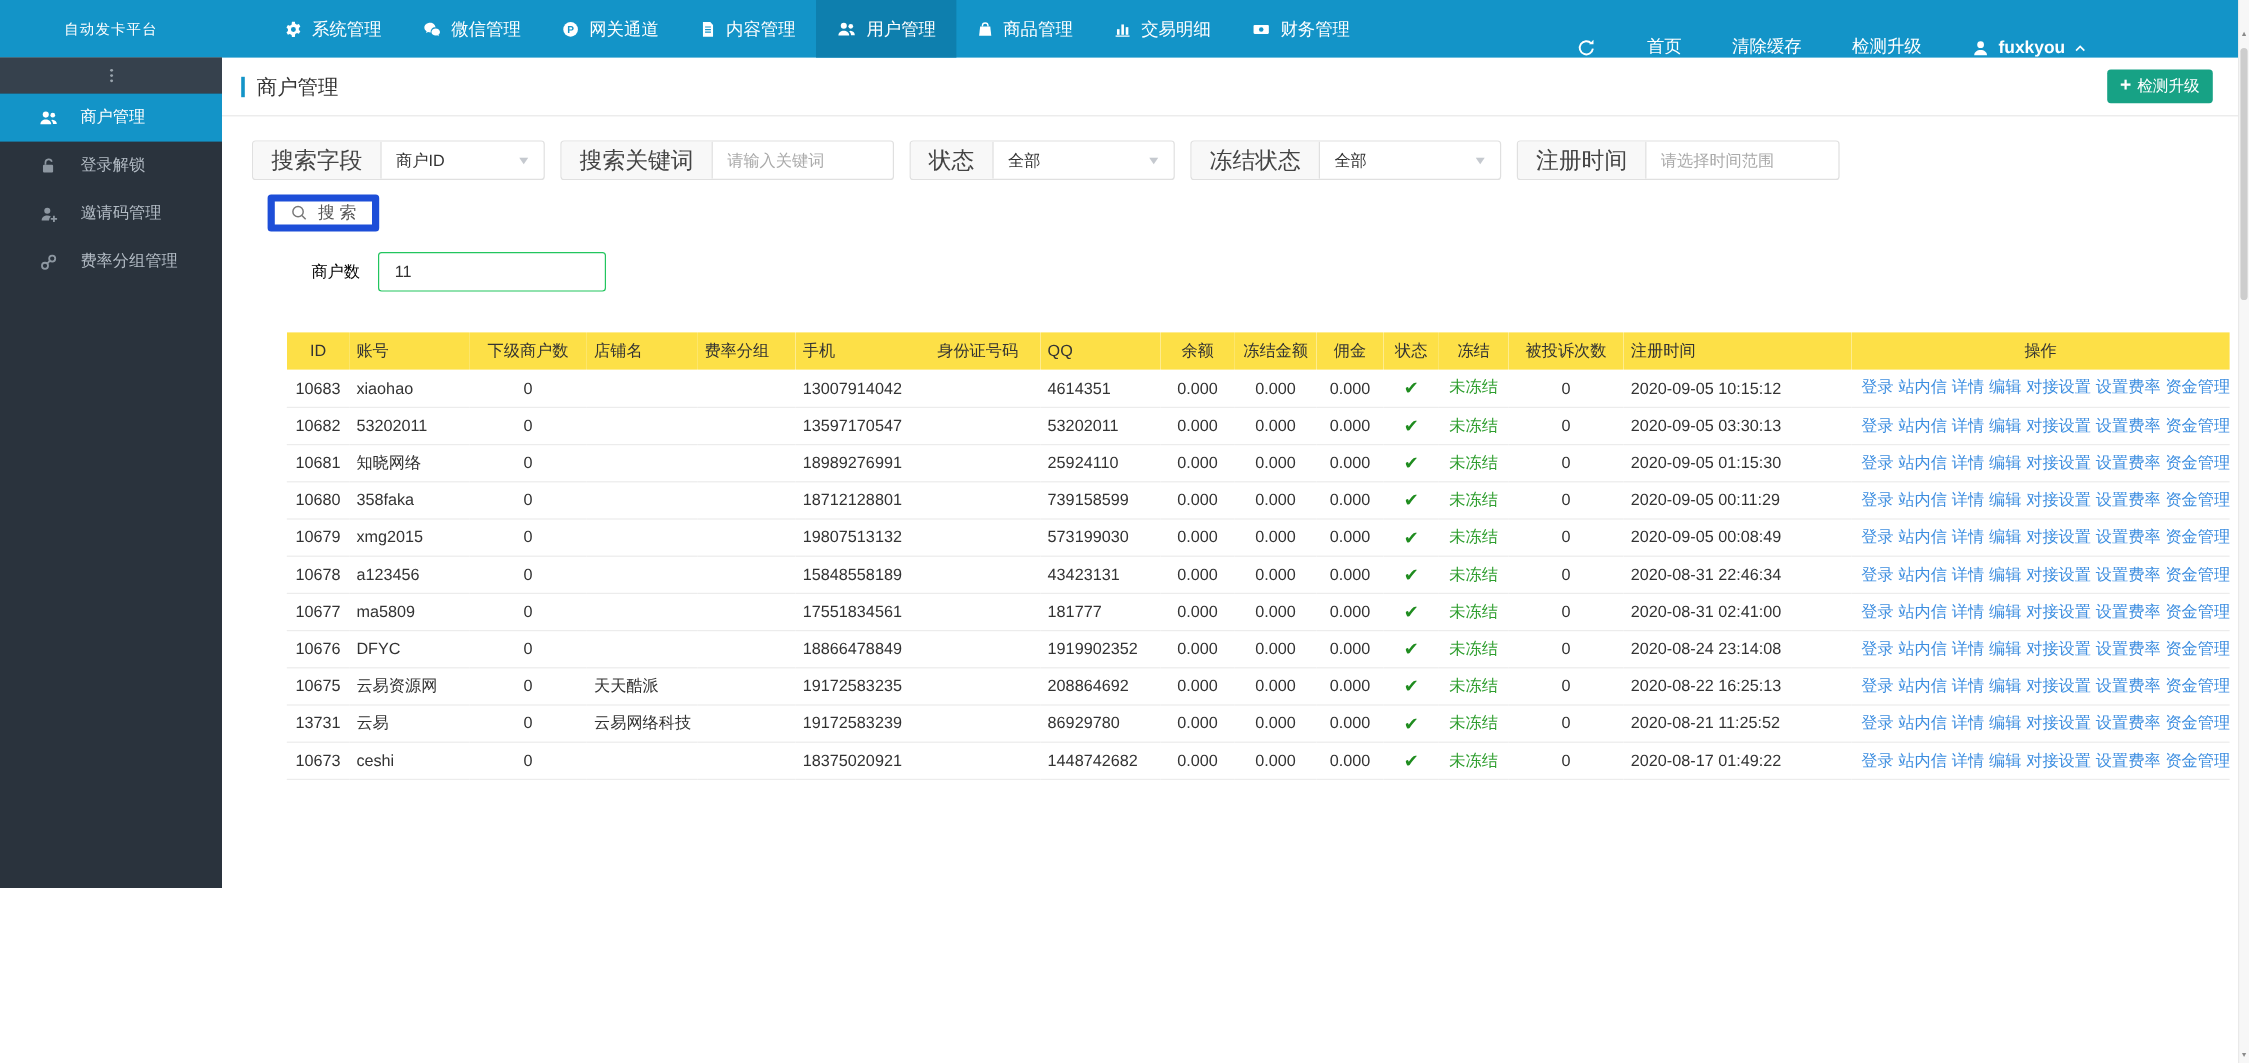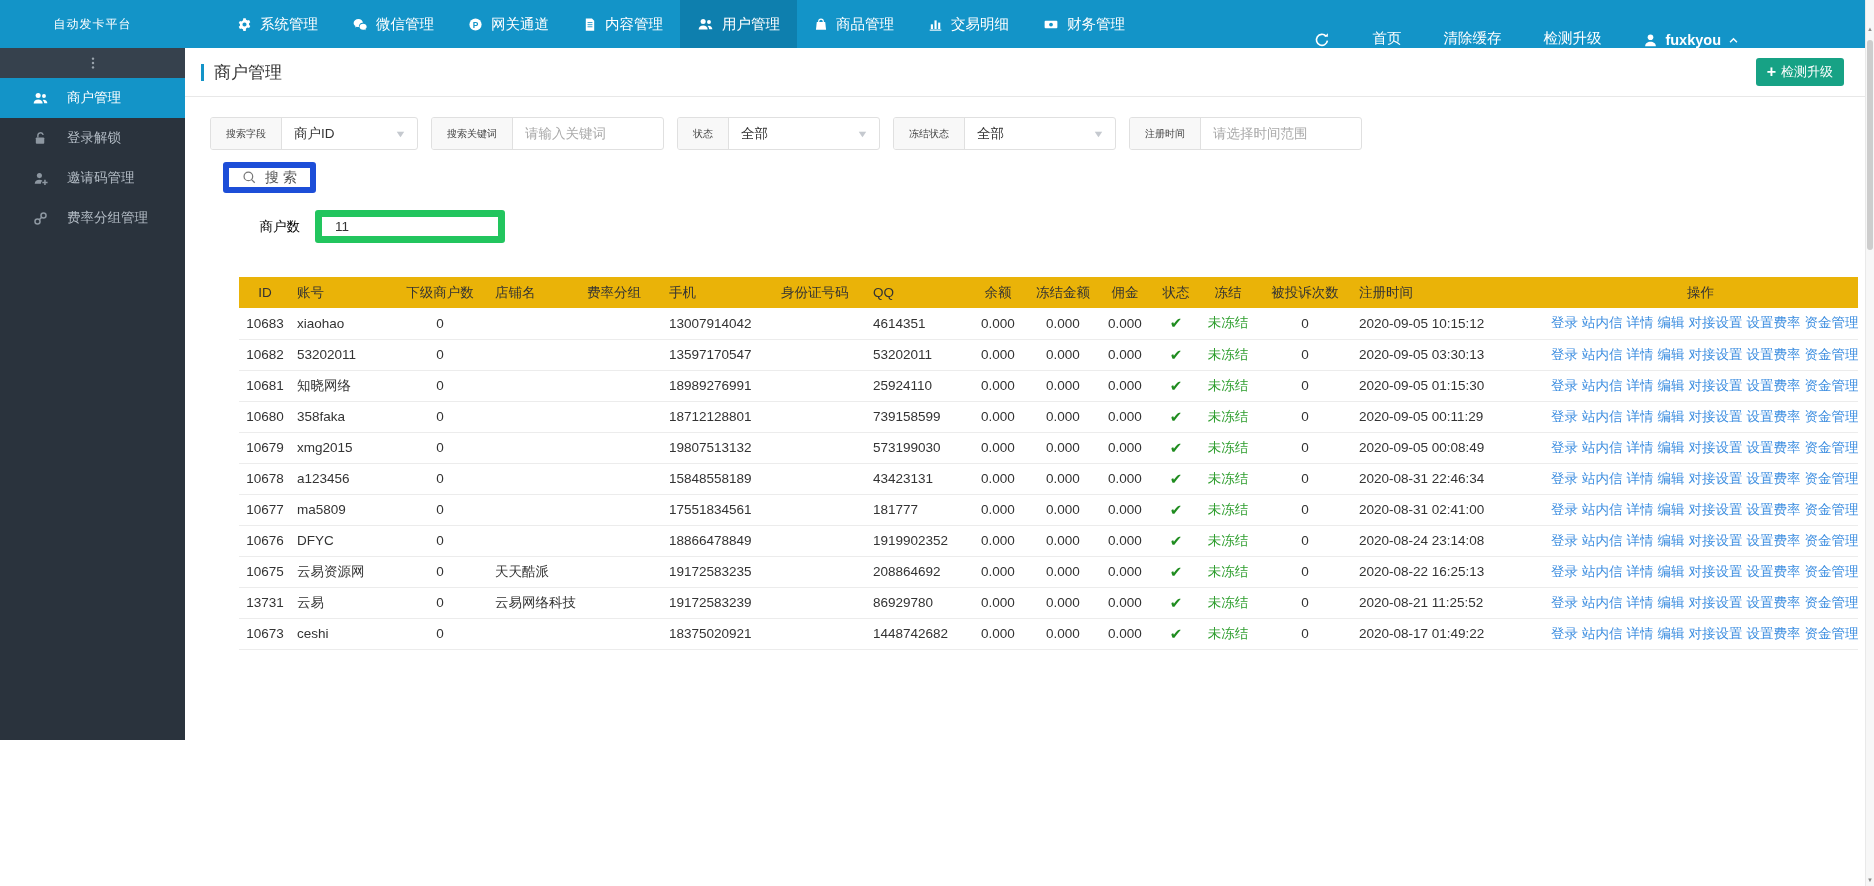--- a/index.html
+++ b/index.html
@@ -76,21 +76,21 @@
 
   
   .filter-bar { display: flex; gap: 13px; margin: 20px 0 0 25px; }
   .filter-group {
     display: flex; height: 33px; border: 1px solid #e0e0e0; border-radius: 3px;
     overflow: hidden; background: #fff;
   }
   .filter-label {
     background: #f8f8f8; border-right: 1px solid #e0e0e0;
     display: flex; align-items: center; padding: 0 15px;
-    font-size: 10px; color: #444; white-space: nowrap;
+    font-size: 19px; color: #444; white-space: nowrap;
   }
   .filter-value {
     display: flex; align-items: center; padding: 0 12px;
     font-size: 13.5px; color: #333;
   }
   .filter-value.select { justify-content: space-between; cursor: pointer; }
   .filter-value.select .caret { color: #c5c9cf; font-size: 9px; transform: scaleX(1.4); }
   input.filter-value {
     border: none; outline: none; font-family: inherit; background: transparent;
   }
@@ -102,29 +102,29 @@
     background: #fff; border: 6px solid #1d4ed8; border-radius: 3px;
     color: #555; font-size: 14px; cursor: pointer; font-family: inherit;
     display: inline-flex; align-items: center; gap: 8px;
   }
   .search-btn .icon { color: #777; }
 
   .count-row { margin-top: 17px; display: flex; align-items: center; }
   .count-label { width: 115px; text-align: right; font-size: 13.5px; color: #000000; }
   .count-box {
     margin-left: 15px; width: 190px; height: 33px;
-    border: 7px solid #22c55e; border-radius: 3px;
+    border: 1px solid #22c55e; border-radius: 3px;
     display: flex; align-items: center; padding-left: 13px; font-size: 13.5px;
   }
 
   
   .table-wrap { margin: 34px 16px 0 54px; }
   table { width: 100%; border-collapse: collapse; table-layout: fixed; font-size: 13.5px; }
   thead th {
-    background: #eab308; height: 31px; font-weight: normal; color: #333;
+    background: #fde047; height: 31px; font-weight: normal; color: #333;
     text-align: left; padding: 0 6px; white-space: nowrap; overflow: hidden;
   }
   tbody td {
     height: 31px; border-bottom: 1px solid #ececec; padding: 0 6px;
     white-space: nowrap; overflow: hidden; color: #333;
   }
   th.c, td.c { text-align: center; }
   td .check { color: var(--check-green, #1f8c1f); font-size: 15px; }
   td .green { color: var(--success-green, #2e9e2e); cursor: pointer; }
   td.ops a.op {

